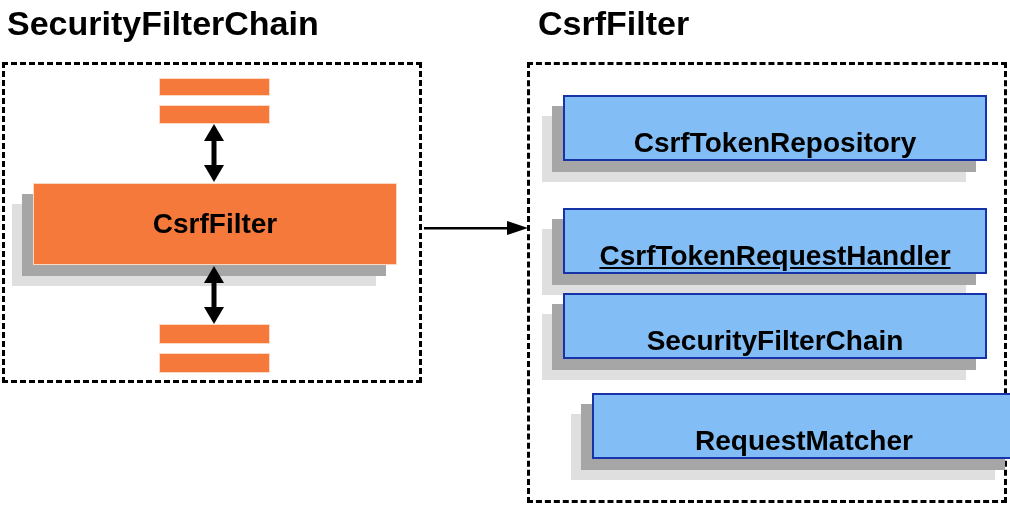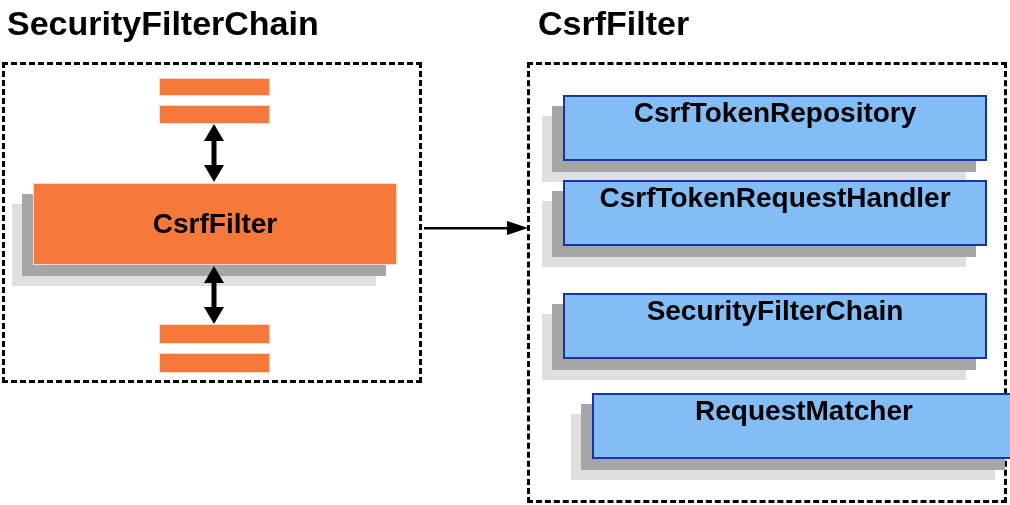--- a/index.html
+++ b/index.html
@@ -66,25 +66,25 @@
   .h-arrow { position: absolute; left: 424px; top: 218px; width: 104px; height: 20px; }
 
   .component-box {
     position: absolute;
     left: 563px;
     width: 424px; height: 66px;
     background: var(--blue-fill, #82BEF5);
     border: 2px solid var(--blue-border, #1733A8);
     box-shadow: -11px 11px 0 var(--shadow-dark, #A6A6A6),
                 -21px 21px 0 var(--shadow-light, #DFDFDF);
-    display: flex; align-items: flex-start; justify-content: center;
+    display: flex; align-items: flex-end; justify-content: center;
     font-weight: bold; font-size: 28px;
   }
   #component-0 { top: 95px; }
-  #component-1 { top: 180px; }
+  #component-1 { top: 208px; text-decoration: underline; }
   #component-2 { top: 293px; }
   #component-3 { top: 393px; margin-left: 29px; }
 </style>
 </head>
 <body>
 
 <div id="stage">
 
   <div id="left-title" class="section-title">SecurityFilterChain</div>
 

